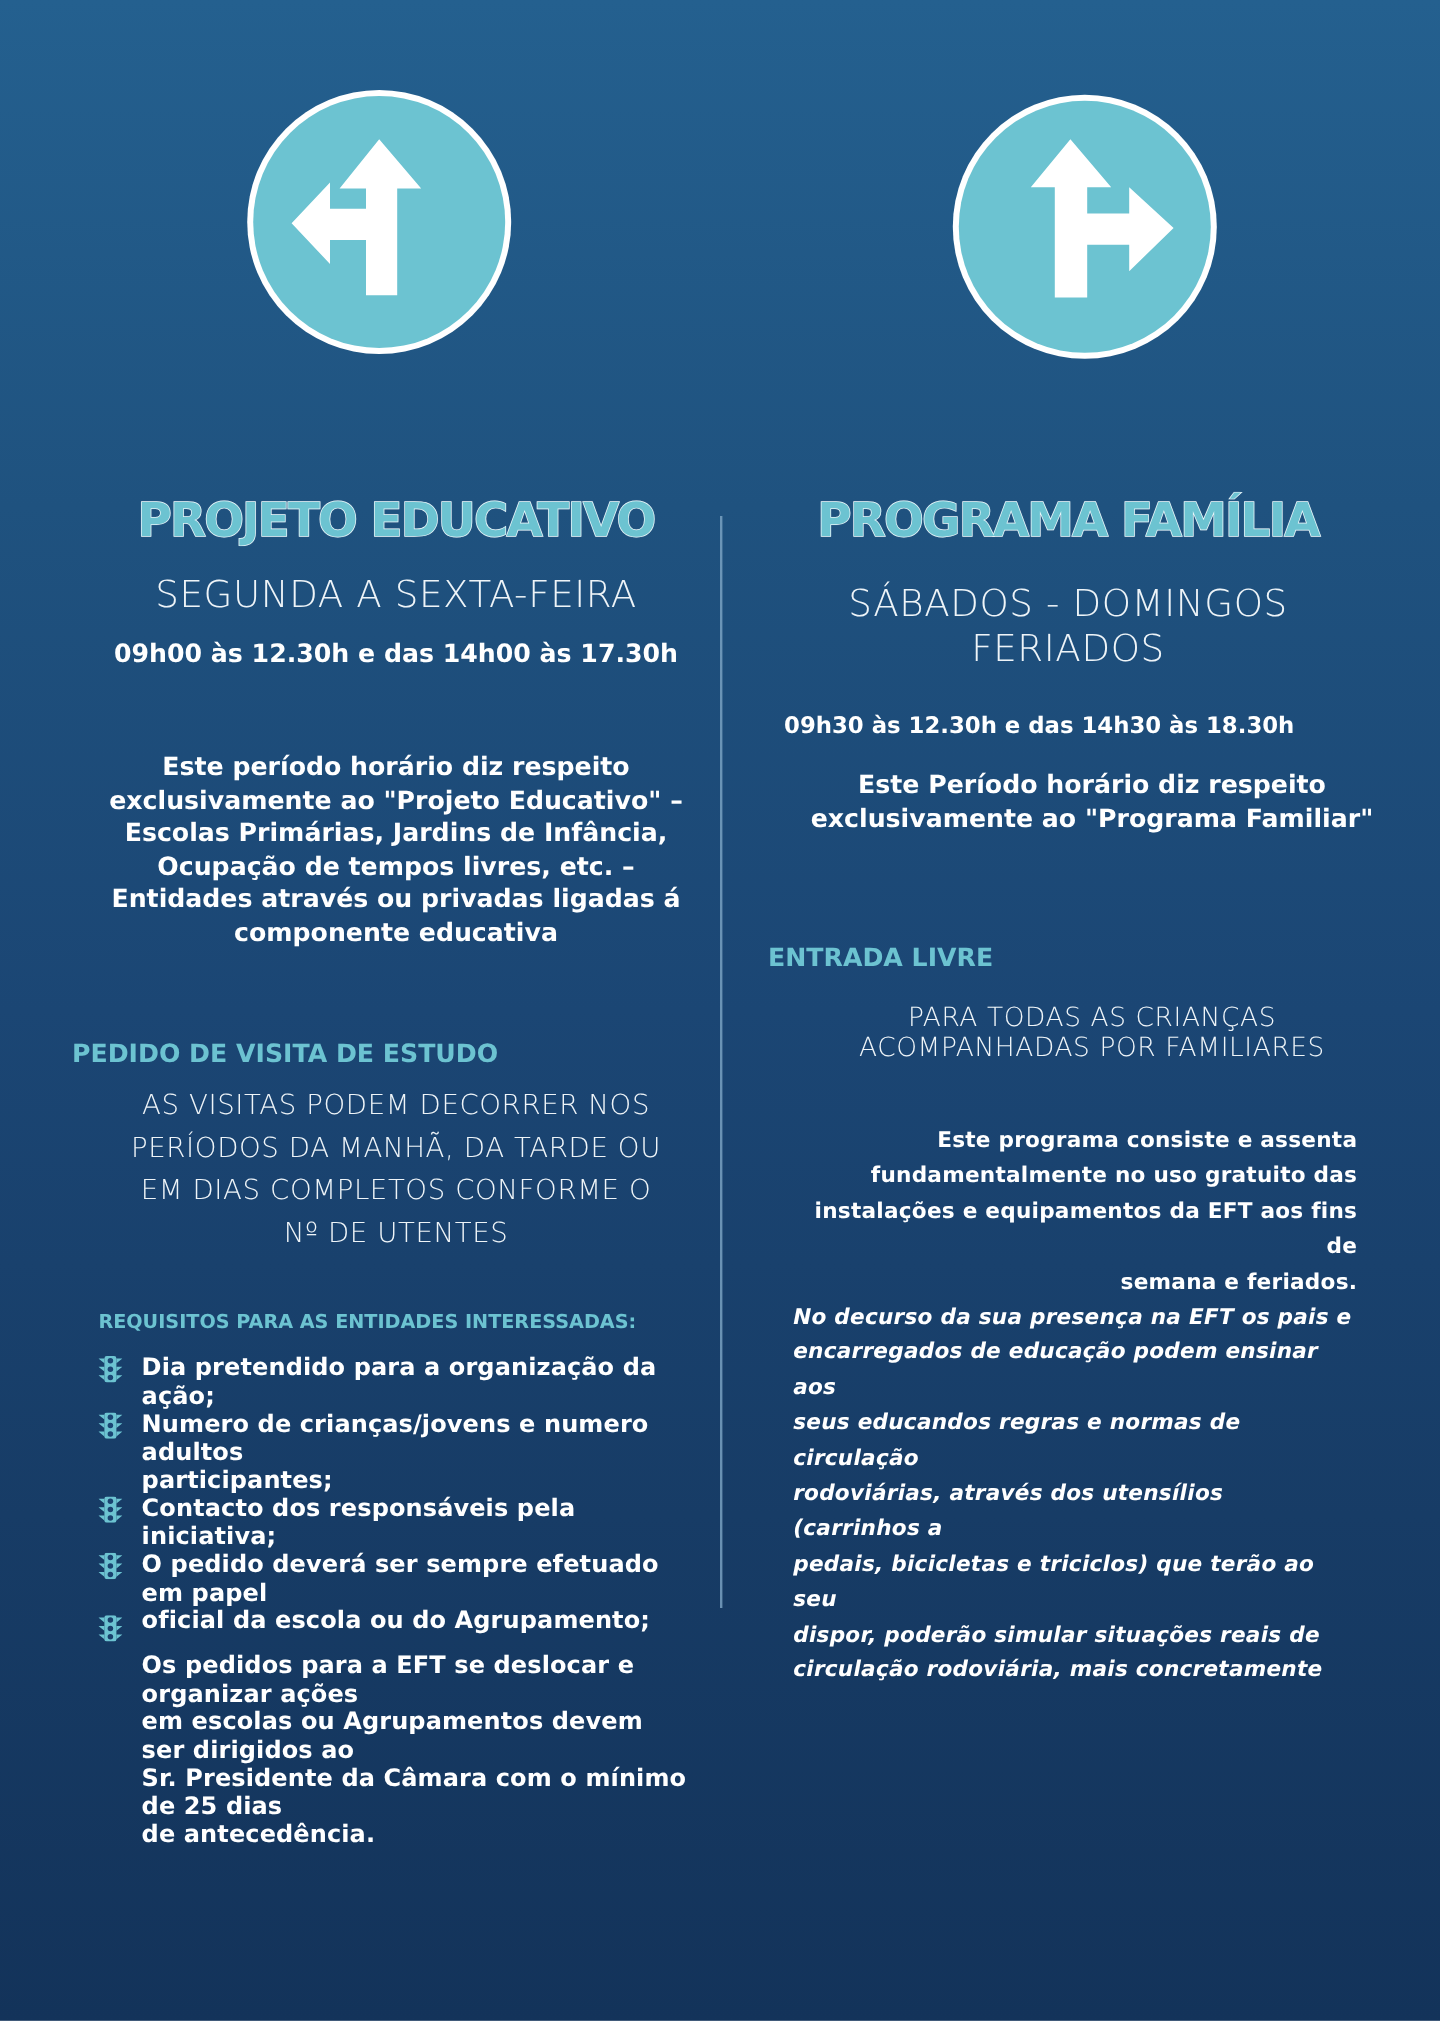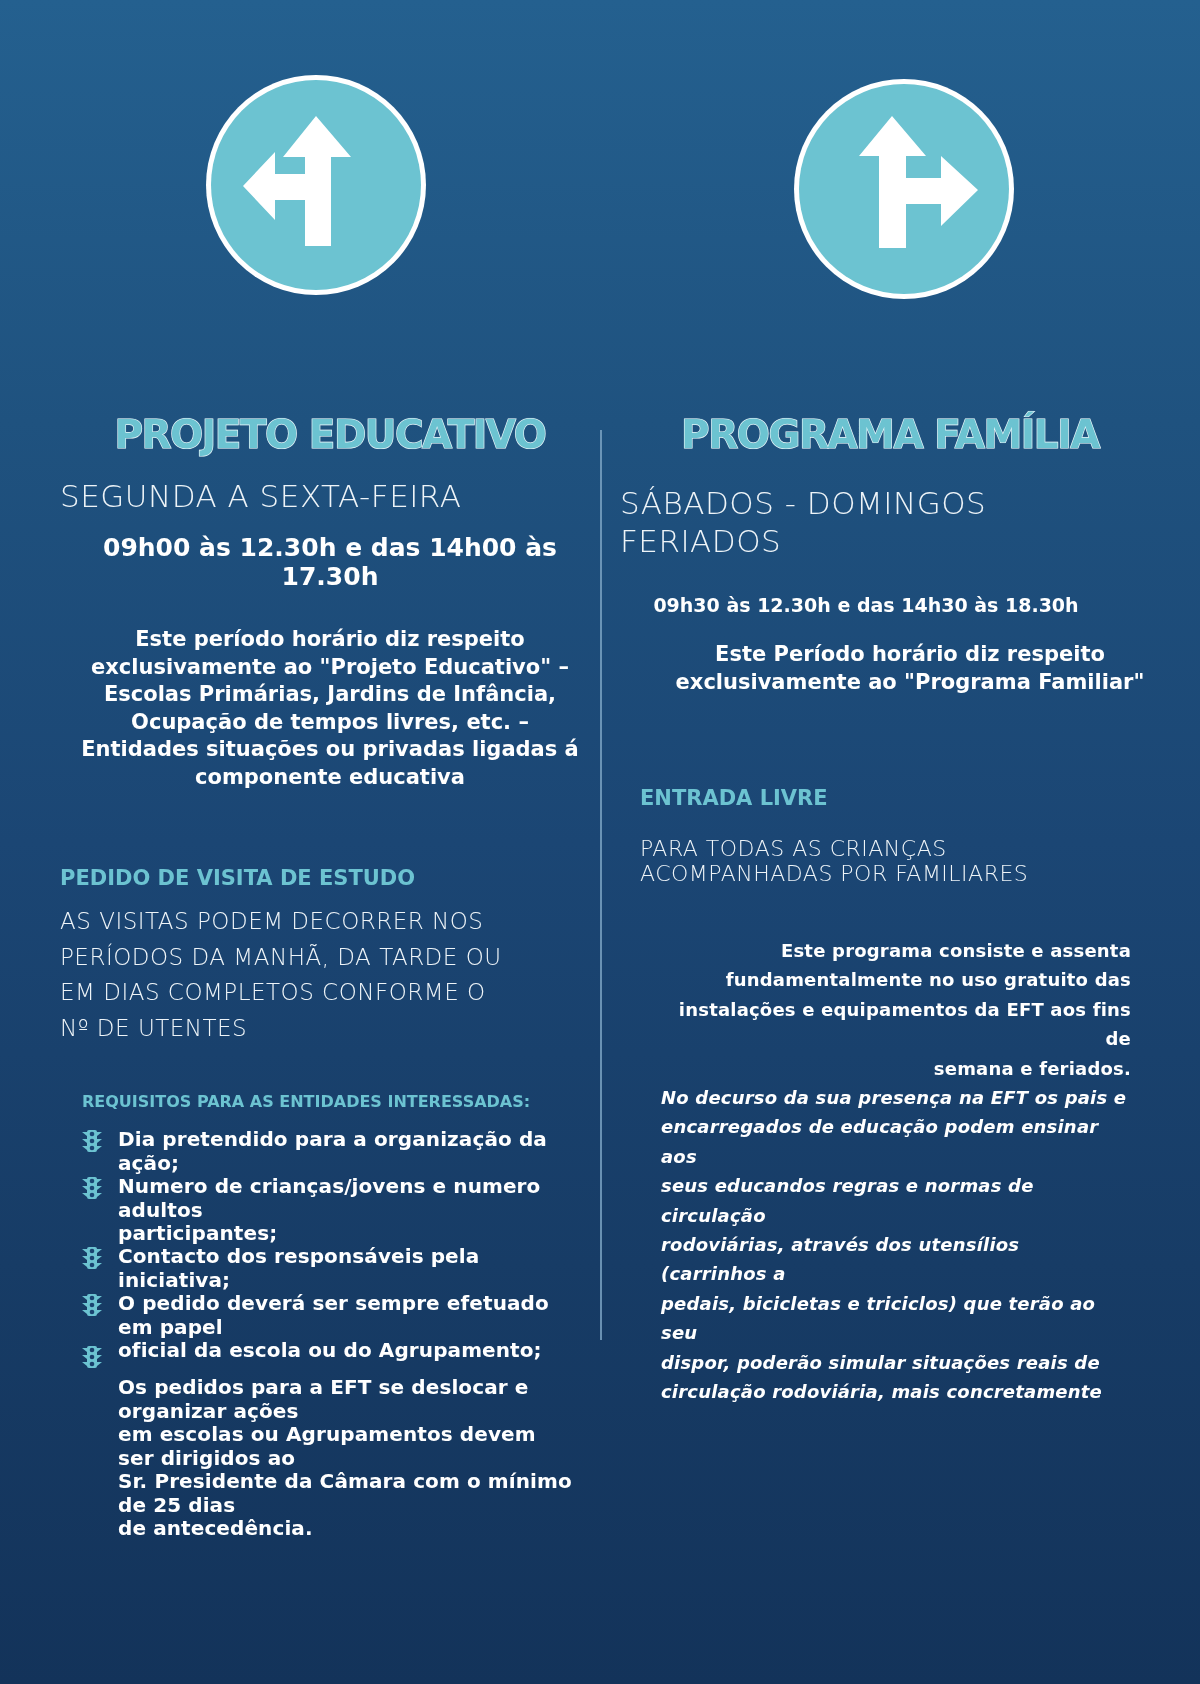--- a/index.html
+++ b/index.html
@@ -22,21 +22,21 @@
     .title {
       position: absolute; text-align: center;
       font-family: "DejaVu Sans", sans-serif; font-weight: bold;
       font-size: 39px; letter-spacing: -1.5px;
       color: #6cc3d1;
       -webkit-text-stroke: 1.2px #e7f6fa;
       paint-order: stroke fill;
       text-shadow: 0 0 1px #ffffff;
     }
     .thin {
-      position: absolute; 
+      position: absolute; text-align: center;
       font-family: "DejaVu Sans", sans-serif; font-weight: 200;
       color: #eef4f8; letter-spacing: 0.5px;
     }
     .bold {
       position: absolute; text-align: center;
       font-family: "DejaVu Sans", sans-serif; font-weight: bold; color: #ffffff;
     }
     .accent {
       position: absolute; 
       font-family: "DejaVu Sans", sans-serif; font-weight: bold; color: #6cc3d1;
@@ -75,28 +75,28 @@
     <circle cx="113" cy="113" r="105" fill="#6cc3d1"></circle>
     <polygon fill="#ffffff" points="101,40 135,80 115,80 115,172 88,172 88,80 68,80"></polygon>
     <polygon fill="#ffffff" points="187,114 150,150 150,128 112,128 112,102 150,102 150,80"></polygon>
   </svg>
 </div>
 
 <div class="divider"></div>
 
 <div class="title" style="left:60px; top:412px; width:540px;">PROJETO EDUCATIVO</div>
 <div class="thin" style="left:60px; top:478px; width:540px; font-size:31px;">SEGUNDA A SEXTA-FEIRA</div>
-<div class="bold" style="left:60px; top:533px; width:540px; font-size:25px;">09h00 às 12.30h e das 14h00 às 17.30h</div>
+<div class="bold" style="left:60px; top:533px; width:540px; font-size:21px;">09h00 às 12.30h e das 14h00 às 17.30h</div>
 
 <div class="abs" style="left:60px; top:626px; width:540px; text-align:center; font-weight:bold; font-size:21px; line-height:27.5px;">
   <div>Este período horário diz respeito</div>
   <div>exclusivamente ao "Projeto Educativo" –</div>
   <div>Escolas Primárias, Jardins de Infância,</div>
   <div>Ocupação de tempos livres, etc. –</div>
-  <div>Entidades situações ou privadas ligadas á</div>
+  <div>Entidades através ou privadas ligadas á</div>
   <div>componente educativa</div>
 </div>
 
 <div class="accent" style="left:60px; top:866px; width:540px; font-size:21px;">PEDIDO DE VISITA DE ESTUDO</div>
 <div class="thin" style="left:60px; top:904px; width:540px; font-size:23px; line-height:35.5px;">
   <div>AS VISITAS PODEM DECORRER NOS</div>
   <div>PERÍODOS DA MANHÃ, DA TARDE OU</div>
   <div>EM DIAS COMPLETOS CONFORME O</div>
   <div>Nº DE UTENTES</div>
 </div>

